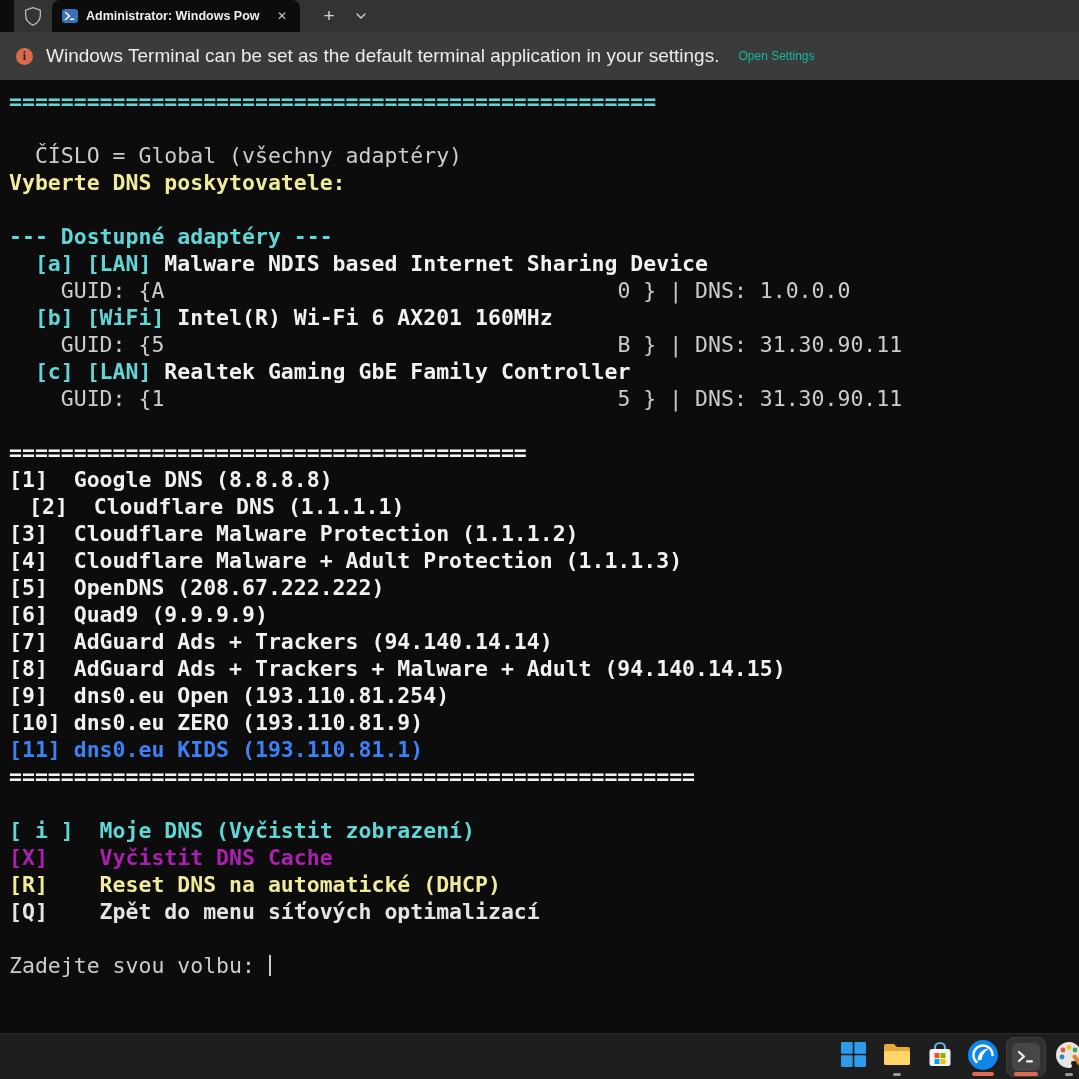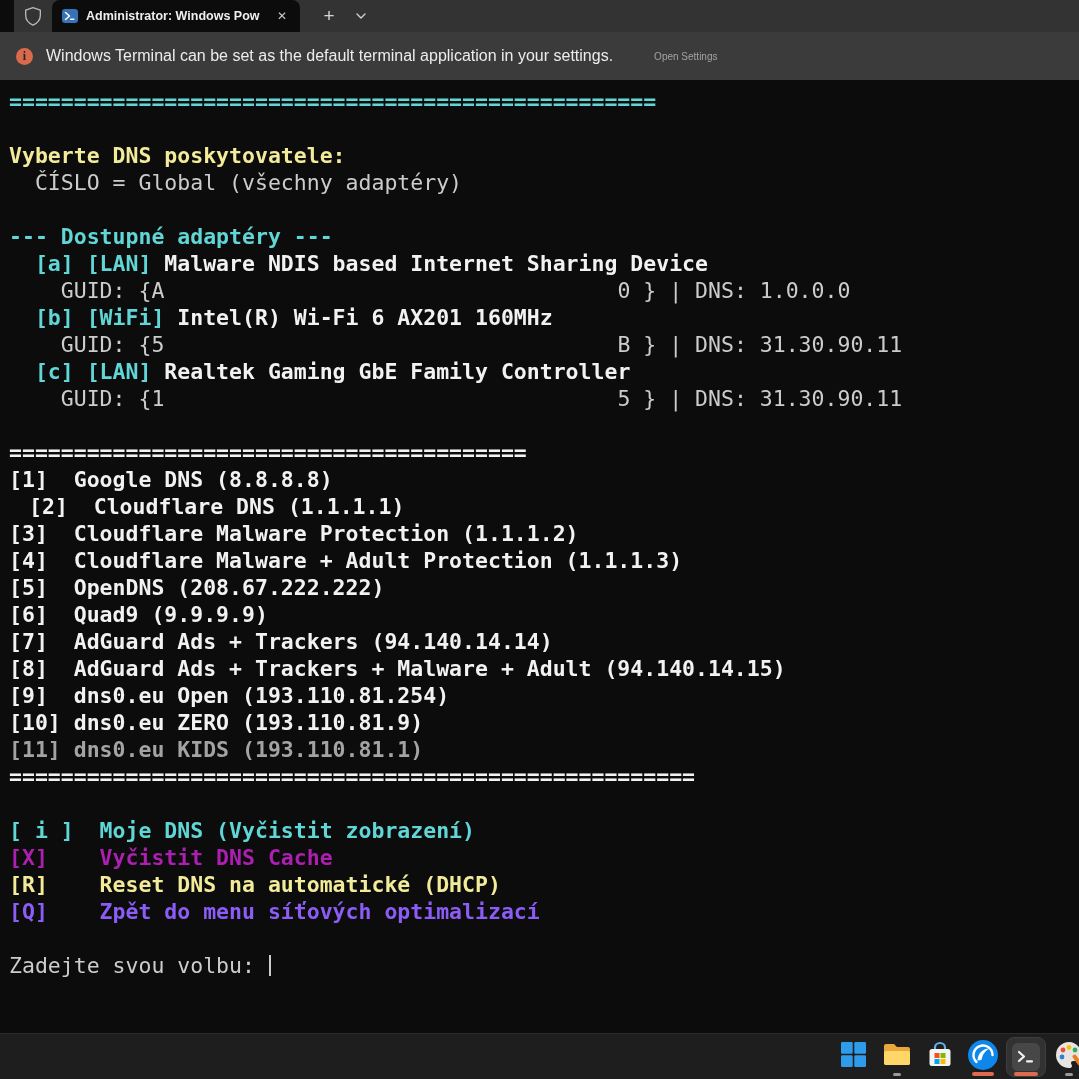--- a/index.html
+++ b/index.html
@@ -19,22 +19,22 @@
   .newtab{color:#d4d4d4;font-size:19px;font-weight:400;display:flex;align-items:center;
           justify-content:center;width:34px;margin-left:12px;}
   .tab-dropdown{display:flex;align-items:center;justify-content:center;width:30px;}
 
   
   .infobar{position:absolute;left:0;top:32px;width:100%;height:48px;background:#3b3b3b;
            display:flex;align-items:center;padding-left:16px;box-sizing:border-box;}
   .info-icon{width:17px;height:17px;border-radius:50%;background:#da6a4b;color:#262626;
              font-size:12px;font-weight:700;display:flex;align-items:center;justify-content:center;
              font-family:"Liberation Serif","DejaVu Serif",serif;flex:0 0 auto;}
-  .info-text{color:#ececec;font-size:16px;margin-left:13px;}
-  .info-link{color:#a3a3a3;font-size:10px;margin-left:41px;cursor:pointer;text-decoration:none;}
+  .info-text{color:#ececec;font-size:19px;margin-left:13px;}
+  .info-link{color:#14b8a6;font-size:12px;margin-left:19px;cursor:pointer;text-decoration:none;}
 
   
   .terminal{position:absolute;left:0;top:80px;width:100%;height:953px;background:#0c0c0c;
             padding:8px 0 0 9px;box-sizing:border-box;overflow:hidden;
             font-family:"DejaVu Sans Mono","Liberation Mono",monospace;
             font-size:21.5px;line-height:27px;}
   .trow{white-space:pre;height:27px;}
   .cursor{display:inline-block;width:2px;height:21px;background:#cccccc;
           vertical-align:-3px;margin-left:1px;}
 
@@ -85,49 +85,49 @@
 
   <div class="infobar">
     <span class="info-icon">i</span>
     <span class="info-text">Windows Terminal can be set as the default terminal application in your settings.</span>
     <a class="info-link">Open Settings</a>
   </div>
 
   <div class="terminal" id="term">
       <div class="trow"><span style="color: rgb(97, 214, 214); font-weight: bold;">==================================================</span></div>
       <div class="trow"></div>
+      <div class="trow"><span style="color: rgb(204, 204, 204);">  ČÍSLO = Global (všechny adaptéry)</span></div>
       <div class="trow"><span style="color: rgb(242, 235, 154); font-weight: bold;">Vyberte DNS poskytovatele:</span></div>
-      <div class="trow"><span style="color: rgb(204, 204, 204);">  ČÍSLO = Global (všechny adaptéry)</span></div>
       <div class="trow"></div>
       <div class="trow"><span style="color: rgb(97, 214, 214); font-weight: bold;">--- Dostupné adaptéry ---</span></div>
       <div class="trow"><span style="color: rgb(204, 204, 204);">  </span><span style="color: rgb(97, 214, 214); font-weight: bold;">[a] [LAN]</span><span style="color: rgb(242, 242, 242); font-weight: bold;"> Malware NDIS based Internet Sharing Device</span></div>
       <div class="trow"><span style="color: rgb(204, 204, 204);">    GUID: {A</span><span style="color: rgb(204, 204, 204);">                                   </span><span style="color: rgb(204, 204, 204);">0 } | DNS: 1.0.0.0</span></div>
       <div class="trow"><span style="color: rgb(204, 204, 204);">  </span><span style="color: rgb(97, 214, 214); font-weight: bold;">[b] [WiFi]</span><span style="color: rgb(242, 242, 242); font-weight: bold;"> Intel(R) Wi-Fi 6 AX201 160MHz</span></div>
       <div class="trow"><span style="color: rgb(204, 204, 204);">    GUID: {5</span><span style="color: rgb(204, 204, 204);">                                   </span><span style="color: rgb(204, 204, 204);">B } | DNS: 31.30.90.11</span></div>
       <div class="trow"><span style="color: rgb(204, 204, 204);">  </span><span style="color: rgb(97, 214, 214); font-weight: bold;">[c] [LAN]</span><span style="color: rgb(242, 242, 242); font-weight: bold;"> Realtek Gaming GbE Family Controller</span></div>
       <div class="trow"><span style="color: rgb(204, 204, 204);">    GUID: {1</span><span style="color: rgb(204, 204, 204);">                                   </span><span style="color: rgb(204, 204, 204);">5 } | DNS: 31.30.90.11</span></div>
       <div class="trow"></div>
       <div class="trow"><span style="color: rgb(242, 242, 242); font-weight: bold;">========================================</span></div>
       <div class="trow"><span style="color: rgb(242, 242, 242); font-weight: bold;">[1]  Google DNS (8.8.8.8)</span></div>
       <div class="trow"><span style="color: rgb(242, 242, 242); font-weight: bold; margin-left: 20px;">[2]  Cloudflare DNS (1.1.1.1)</span></div>
       <div class="trow"><span style="color: rgb(242, 242, 242); font-weight: bold;">[3]  Cloudflare Malware Protection (1.1.1.2)</span></div>
       <div class="trow"><span style="color: rgb(242, 242, 242); font-weight: bold;">[4]  Cloudflare Malware + Adult Protection (1.1.1.3)</span></div>
       <div class="trow"><span style="color: rgb(242, 242, 242); font-weight: bold;">[5]  OpenDNS (208.67.222.222)</span></div>
       <div class="trow"><span style="color: rgb(242, 242, 242); font-weight: bold;">[6]  Quad9 (9.9.9.9)</span></div>
       <div class="trow"><span style="color: rgb(242, 242, 242); font-weight: bold;">[7]  AdGuard Ads + Trackers (94.140.14.14)</span></div>
       <div class="trow"><span style="color: rgb(242, 242, 242); font-weight: bold;">[8]  AdGuard Ads + Trackers + Malware + Adult (94.140.14.15)</span></div>
       <div class="trow"><span style="color: rgb(242, 242, 242); font-weight: bold;">[9]  dns0.eu Open (193.110.81.254)</span></div>
       <div class="trow"><span style="color: rgb(242, 242, 242); font-weight: bold;">[10] dns0.eu ZERO (193.110.81.9)</span></div>
-      <div class="trow"><span style="color: #a3a3a3; font-weight: bold;">[11] dns0.eu KIDS (193.110.81.1)</span></div>
+      <div class="trow"><span style="color: #3b82f6; font-weight: bold;">[11] dns0.eu KIDS (193.110.81.1)</span></div>
       <div class="trow"><span style="color: rgb(242, 242, 242); font-weight: bold;">=====================================================</span></div>
       <div class="trow"></div>
       <div class="trow"><span style="color: rgb(97, 214, 214); font-weight: bold;">[ i ]  Moje DNS (Vyčistit zobrazení)</span></div>
       <div class="trow"><span style="color: rgb(173, 31, 176); font-weight: bold; text-align: center;">[X]    Vyčistit DNS Cache</span></div>
       <div class="trow"><span style="color: rgb(242, 235, 154); font-weight: bold;">[R]    Reset DNS na automatické (DHCP)</span></div>
-      <div class="trow"><span style="color: #8b5cf6; font-weight: bold;">[Q]    Zpět do menu síťových optimalizací</span></div>
+      <div class="trow"><span style="color: #e5e5e5; font-weight: bold;">[Q]    Zpět do menu síťových optimalizací</span></div>
       <div class="trow"></div>
       <div class="trow"><span style="color: rgb(204, 204, 204);">Zadejte svou volbu: </span><span class="cursor"></span></div>
     </div>
 
   <div class="taskbar">
     <div class="task-icons">
 
       <div class="tslot">
         <span>
           <svg width="27" height="27" viewBox="0 0 27 27">

